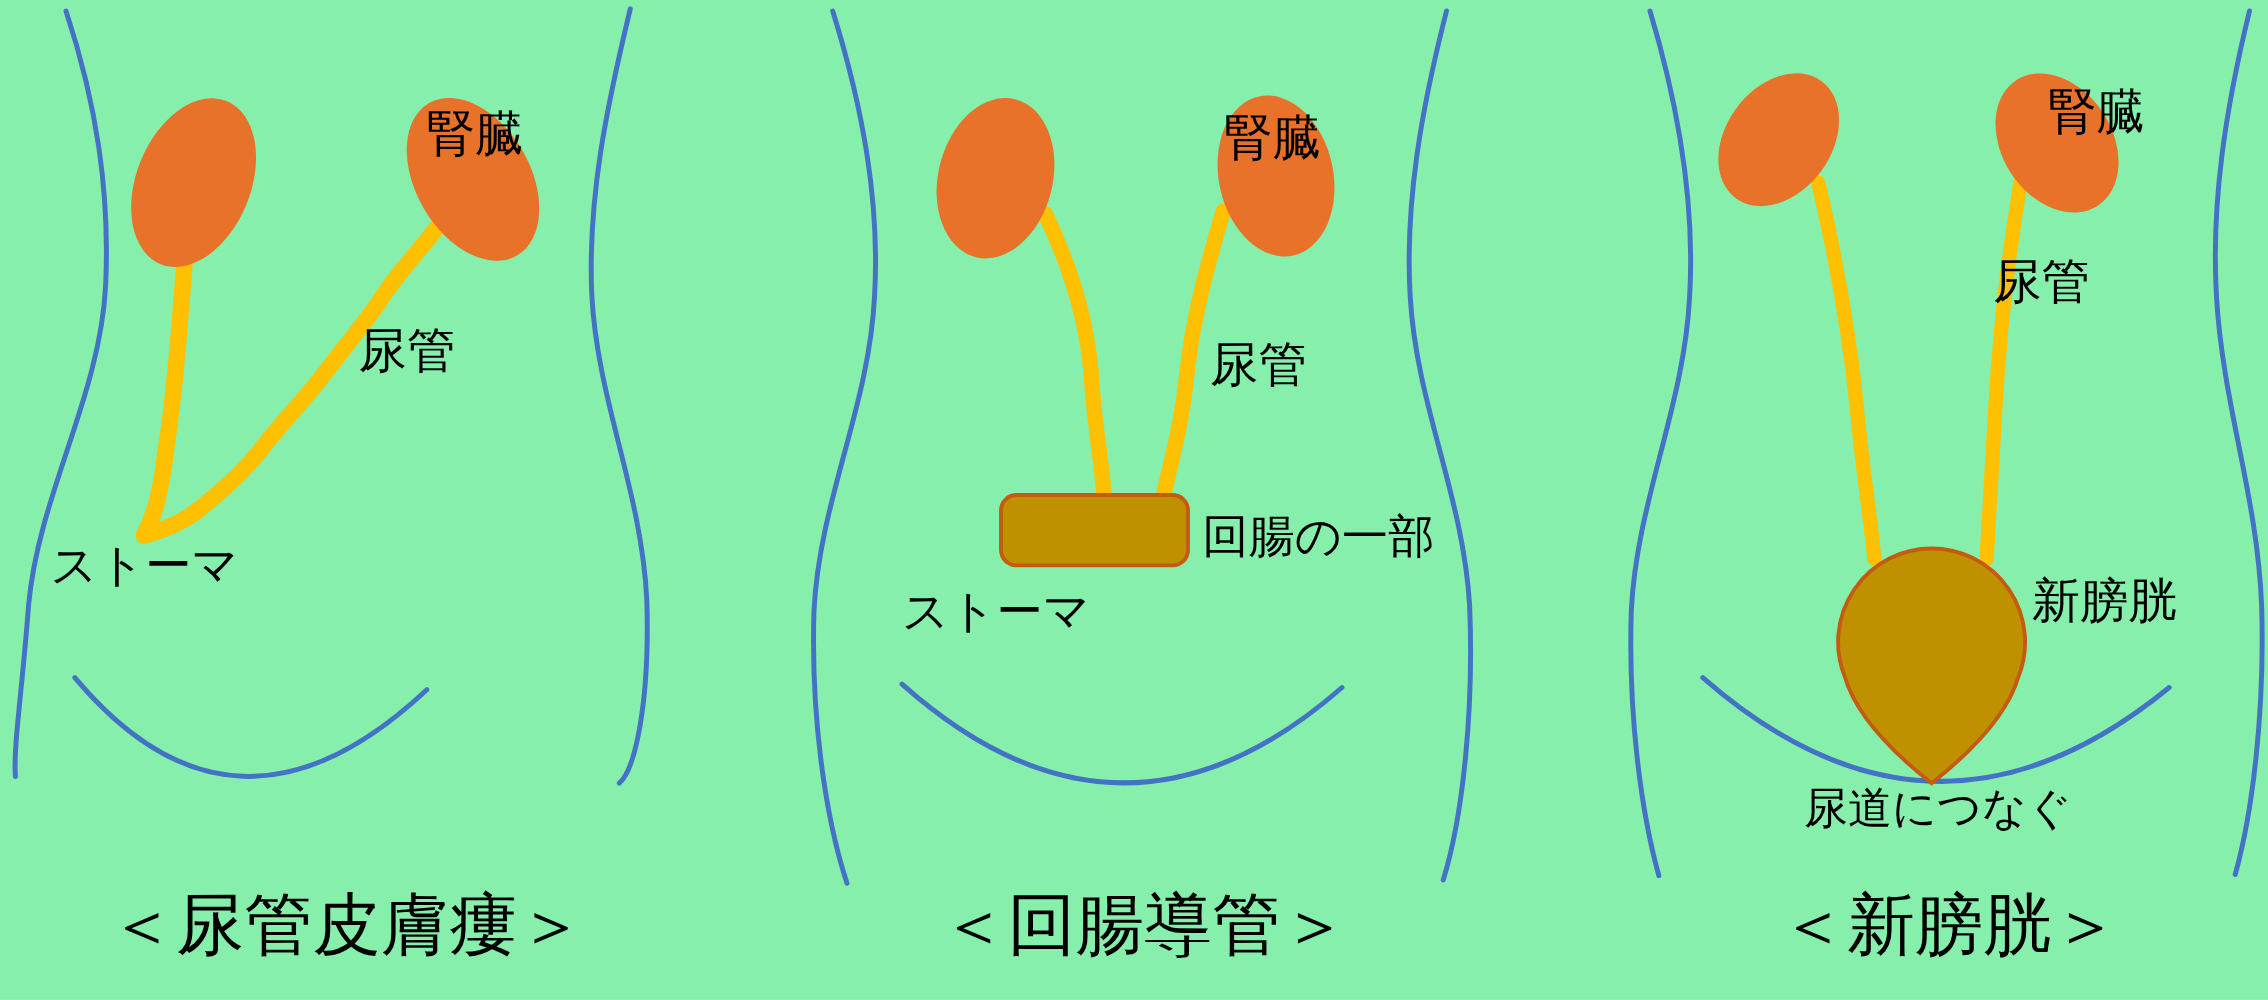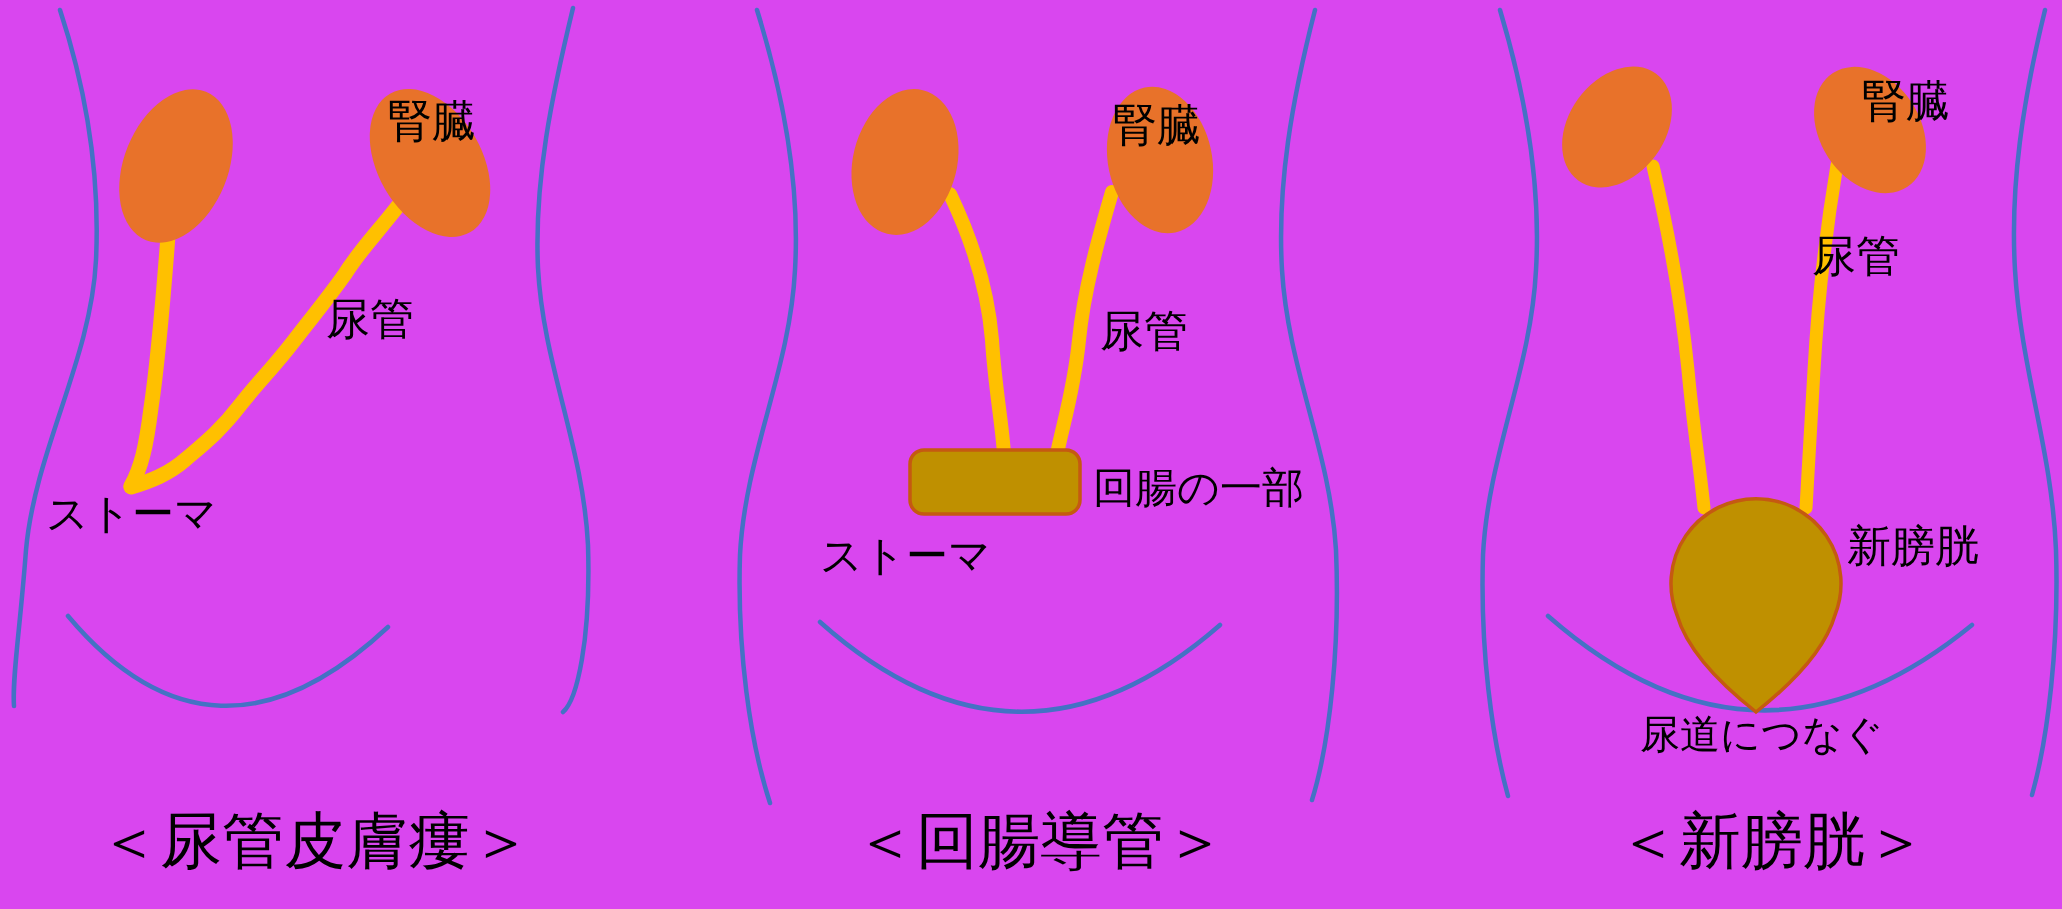--- a/index.html
+++ b/index.html
@@ -1,17 +1,17 @@
 <!DOCTYPE html>
 <html style="--kidney: #E8722A; --ureter: #FFC000; --organ: #BF9000; --organ-border: #C55A11; --blue: #4472C4;"><head>
 <meta charset="utf-8">
 <style>
   html,body{margin:0;padding:0;background:#ffffff;}
   body{font-family:"Liberation Sans","DejaVu Sans",sans-serif;}
-  .stage{position:relative;width:2062px;height:909px;background:#d946ef;overflow:hidden;}
+  .stage{position:relative;width:2062px;height:909px;background:#86efac;overflow:hidden;}
   svg{display:block;width:2062px;height:909px;}
   .body-line{fill:none;stroke:var(--blue,#4472C4);stroke-width:4.5;stroke-linecap:round;}
   .kidney{fill:var(--kidney,#E8722A);stroke:none;}
   .ureter{fill:none;stroke:var(--ureter,#FFC000);stroke-linecap:round;stroke-linejoin:round;}
   .organ{fill:var(--organ,#BF9000);stroke:var(--organ-border,#C55A11);stroke-width:3.5;}
   .lbl{fill:#000;font-family:"Liberation Sans","DejaVu Sans",sans-serif;}
   .lbl-44{font-size:44px;}
   .lbl-42{font-size:42px;}
   .lbl-40{font-size:40px;}
   .caption{fill:#000;font-size:62px;text-anchor:middle;font-family:"Liberation Sans","DejaVu Sans",sans-serif;}

